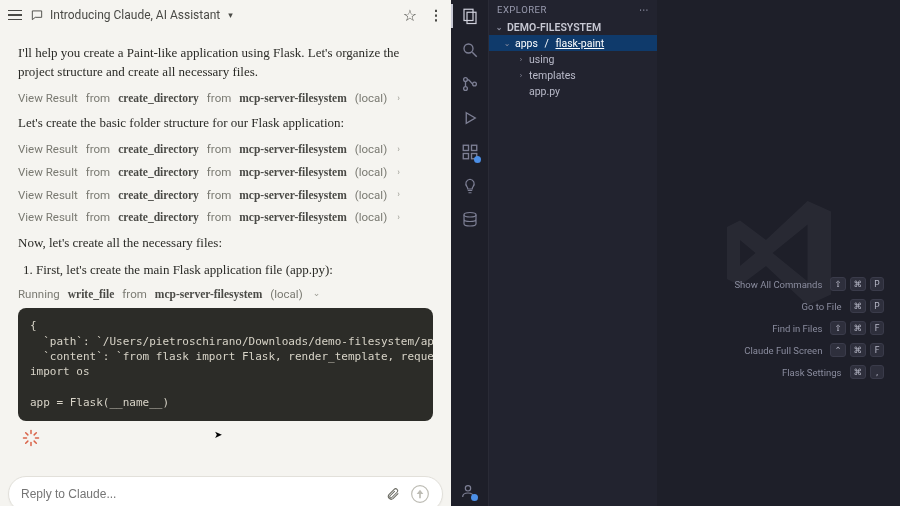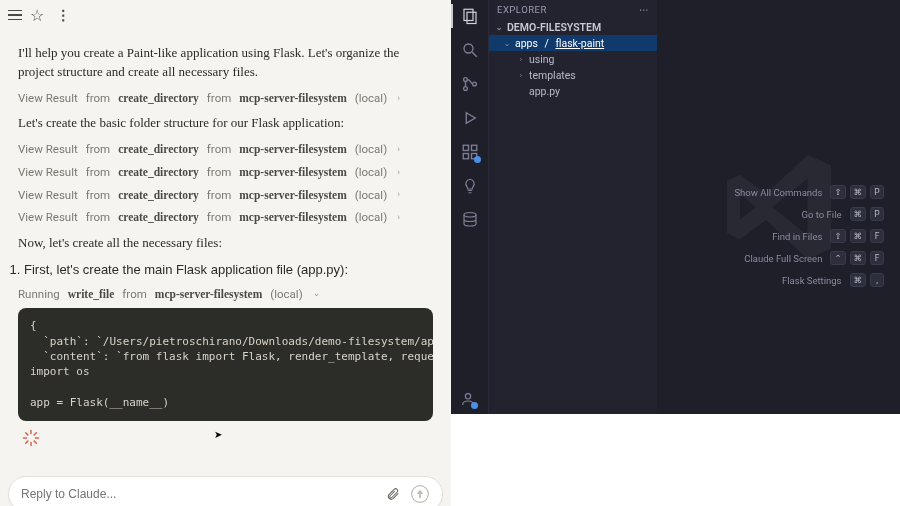--- a/index.html
+++ b/index.html
@@ -27,21 +27,21 @@
     flex: 1; overflow: hidden; padding: 6px 18px 0 18px; font-size: 12.5px; line-height: 1.45;
     color: #2a2a26;
   }
   .conv p { margin: 8px 0; font-family: Georgia, "Times New Roman", serif; font-size: 13px; }
   .tool-call {
     font-size: 11.5px; color: #7a7a72; margin: 6px 0; cursor: pointer;
     display: flex; align-items: center; gap: 8px;
   }
   .tool-call strong { color: #4a4a46; font-weight: 600; font-family: Liberation Serif, serif; }
   .tc-chevron { font-size: 9px; color: #9a9a92; margin-left: 2px; }
-  .ol { margin: 4px 0 6px 6px; font-family: Liberation Sans, sans-serif; font-size: 13px; }
+  .ol { margin: 4px 0 6px 18px; font-family: Liberation Serif, serif; font-size: 13px; }
 
   .code-block {
     background: #2c2c28; color: #d8d4c8; font-family: ui-monospace, Menlo, Consolas, monospace;
     font-size: 11px; line-height: 1.4; padding: 10px 12px; border-radius: 8px;
     margin: 6px 0; white-space: pre; overflow: hidden;
   }
 
   .spinner {
     margin: 8px 4px; width: 18px; height: 18px;
   }
@@ -57,21 +57,21 @@
   }
   .reply-bar input {
     flex: 1; border: none; outline: none; font-size: 12px; color: #ec4899;
     background: transparent;
   }
   .reply-icons { display: flex; align-items: center; gap: 10px; color: #6a6a62; }
   .reply-icons span, .reply-icons svg { cursor: pointer; }
 
   
   .vscode {
-    width: 449px; height: 414px; background: #701a75; color: #c8c9d4; display: flex; position: relative;
+    width: 449px; height: 506px; background: #701a75; color: #c8c9d4; display: flex; position: relative;
     font-size: 11px;
   }
   .activity-bar {
     width: 38px; background: #1e1f29; display: flex; flex-direction: column; align-items: center;
     padding-top: 6px; gap: 14px; border-right: 1px solid #2a2b36;
   }
   .activity-bar .ab-item { width: 20px; height: 20px; color: #7d7f94; cursor: pointer; position: relative; display:flex; align-items:center; justify-content:center;}
   .activity-bar .ab-item.active { color: #d0d1dc; }
   .activity-bar .ab-item.active::before {
     content:""; position:absolute; left:-9px; top:-2px; width:2px; height:24px; background:#c8c9d4;
@@ -123,20 +123,27 @@
 </head>
 <body>
 
 <div class="claude">
   <div class="claude-header">
     <div class="burger">
         <span></span>
         <span></span>
         <span></span>
       </div>
+    <div class="header-title">
+      <svg class="chat-icon" viewBox="0 0 24 24" fill="none" stroke="#4a4a46" stroke-width="1.6">
+          <path d="M4 5h16v11H9l-5 4V5z"></path>
+        </svg>
+      <span>Introducing Claude, AI Assistant</span>
+      <span class="chevron-down">▾</span>
+    </div>
     <span class="star">☆</span>
     <span class="dots">⋮</span>
   </div>
 
   <div class="conv">
     <p>I'll help you create a Paint-like application using Flask. Let's organize the project structure and create all necessary files.</p>
 
     <div class="tool-call">
       <span>View Result</span>
       <span>from</span>

